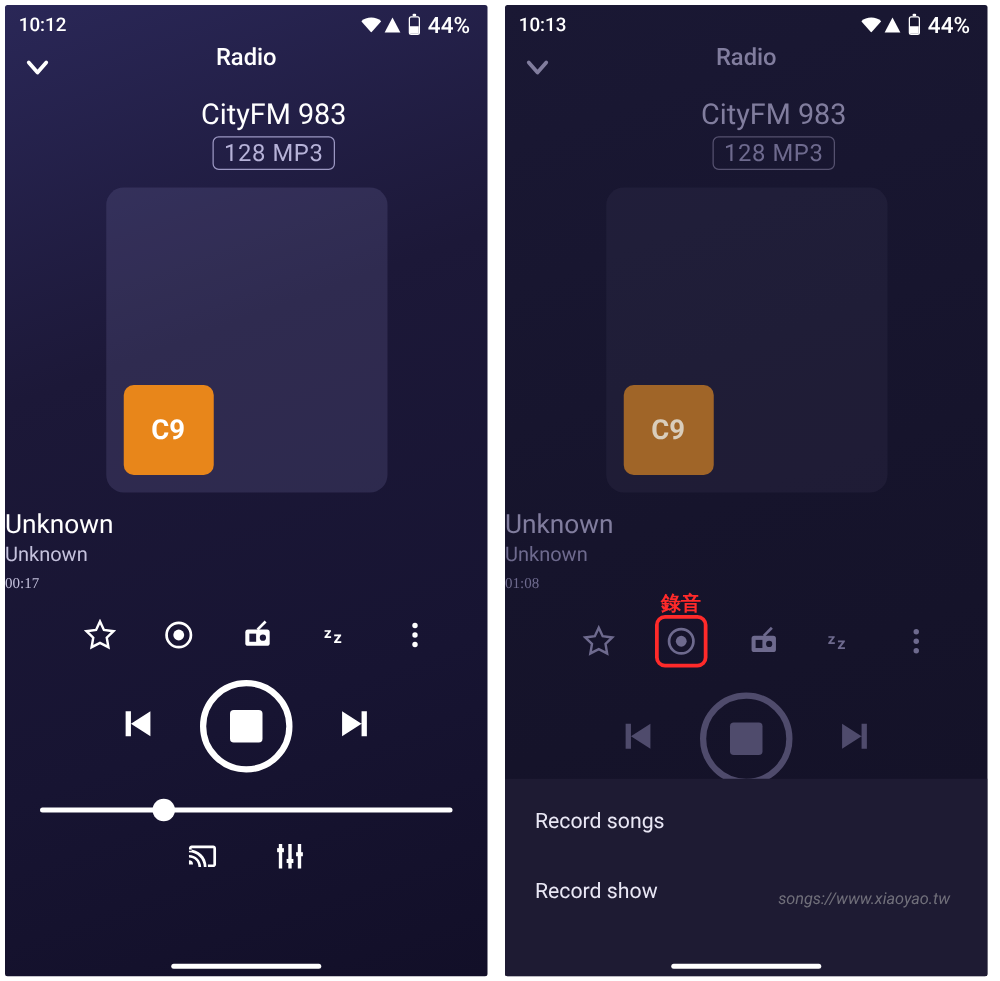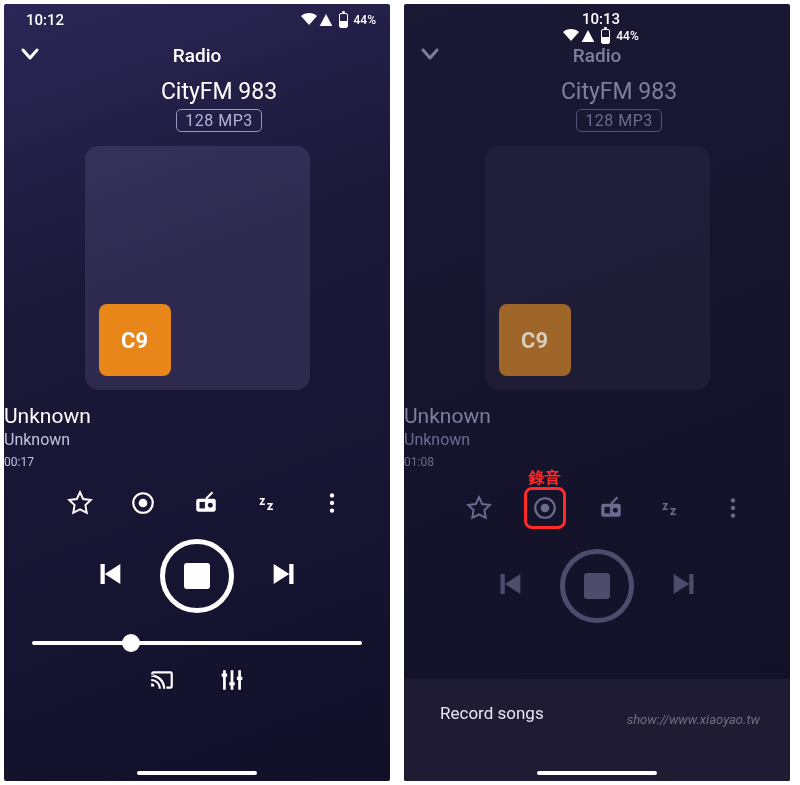--- a/index.html
+++ b/index.html
@@ -24,30 +24,30 @@
     color: #fff;
   }
   .phone.right {
     background: linear-gradient(160deg, #1a1834 0%, #16142c 50%, #131126 100%);
   }
   
   .status-bar {
     display: flex;
     justify-content: space-between;
     align-items: center;
-    padding: 6px 14px 4px 22px;
+    padding: 6px 14px 4px 11px;
     font-size: 15px;
     font-weight: 500;
     height: 30px;
   }
   .status-right {
     display: flex;
     align-items: center;
     gap: 2px;
-    font-size: 12px;
+    font-size: 18px;
   }
   .tri {
     width: 0; height: 0;
     border-left: 7px solid transparent;
     border-right: 7px solid transparent;
     border-bottom: 12px solid #fff;
     transform: scaleX(0.9);
     margin-right: 2px;
   }
   .wifi { display:inline-block; }
@@ -61,38 +61,38 @@
   .batt::before{
     content:"";
     position:absolute; top:-3px; left:2px; width:3px; height:2px; background:#fff; border-radius:1px;
   }
   .batt::after{
     content:"";
     position:absolute; bottom:0; left:0; right:0; height:44%; background:#fff;
   }
   
   .header {
-    display:flex; align-items:center; justify-content:center;
+    display:flex; justify-content:center;
     height: 42px;
     position: relative;
   }
   .chev-down {
     position:absolute; left:14px; top:8px;
     width:24px; height:24px;
   }
   .chev-down svg { width:100%; height:100%; }
   .header-title { font-size:19px; font-weight:500; }
   
   .station { text-align:center; padding: 2px 0 0 0; margin-left: 44px;}
   .station-name { font-size:23px; font-weight:400; }
   .badge {
     display:inline-block;
     border:1.6px solid #9b97c2;
     border-radius:5px;
-    font-size:16px;
+    font-size:19px;
     padding:1px 8px;
     color:#b6b2d8;
     margin-top:4px;
     letter-spacing:0.5px;
   }
   
   .art-wrap { display:flex; justify-content:center; margin-top:14px; }
   .art {
     width: 225px; height:244px;
     background: rgba(120,115,170,0.22);
@@ -102,21 +102,21 @@
   .art-thumb{
     position:absolute; left:14px; bottom:14px;
     width:72px; height:72px; background:#e8861a; border-radius:8px;
     display:flex; align-items:center; justify-content:center;
     font-weight:700; font-size:22px; color:#fff;
   }
   
   .track { text-align:left; margin-top:14px; }
   .track-title { font-size:21px; }
   .track-artist { font-size:16px; color:#c5c2dd; margin-top:2px;}
-  .track-time { font-size:12px; color:#c5c2dd; margin-top:6px;}
+  .track-time { font-size:12px; color:#c5c2dd; margin-top:6px;font-family:Liberation Serif, serif;}
   
   .icon-row {
     display:flex; justify-content:space-around; align-items:center;
     padding: 18px 26px 10px 44px;
   }
   .ibtn { width:32px; height:32px; display:flex; align-items:center; justify-content:center; color:#fff; }
   .ibtn svg { width:26px; height:26px; fill:#fff; }
   .dim .ibtn svg { fill:#6e6a8e; }
   .dim .ibtn { color:#6e6a8e; }
   .rec-highlight {
@@ -156,34 +156,34 @@
   }
   .bottom-icons svg { width:26px; height:26px; fill:#fff; }
   .home-ind {
     position:absolute; bottom:6px; left:50%; transform:translateX(-50%);
     width:120px; height:4px; background:#fff; border-radius:2px;
   }
   
   .sheet {
     position:absolute; left:0; right:0; bottom:0;
     background:#1e1b33;
-    padding: 6px 0 40px 12px;
+    padding: 6px 0 40px 0;
   }
   .sheet-item {
     padding:18px 24px;
     font-size:17px;
     color:#e9e7f5;
   }
   
   .dim .station-name, .dim .header-title, .dim .track-title { color:#817d9e; }
   .dim .badge { border-color:#55516f; color:#6e6a8e; }
   .dim .track-artist, .dim .track-time { color:#6e6a8e; }
   .dim .art { background: rgba(70,66,100,0.18); }
   .dim .art-thumb { background:#a06528; color:#d9cdbb;}
-  .dim .status-bar { color:#fff;flex-direction:column; }
+  .dim .status-bar { color:#fff; }
   .dim .chev-down svg path { stroke:#817d9e; }
   
   .watermark {
     position:absolute; right:40px; bottom:58px;
     color:rgba(180,180,180,0.55); font-size:13px; font-style:italic;
   }
 </style>
 </head>
 <body>
 
@@ -361,17 +361,18 @@
     <span class="stop-btn">
         <span class="sq"></span>
       </span>
     <span class="nav"><svg viewBox="0 0 24 24">
           <path d="M15 5h3v14h-3zM4 5v14l11-7z"></path>
         </svg></span>
   </div>
 
   <div class="sheet">
     <div class="sheet-item">Record songs</div>
+    <div class="sheet-item">Record show</div>
   </div>
   <div class="home-ind"></div>
 </div>
 
-<div class="watermark">show://www.xiaoyao.tw</div>
+<div class="watermark">songs://www.xiaoyao.tw</div>
 
 </body></html>

